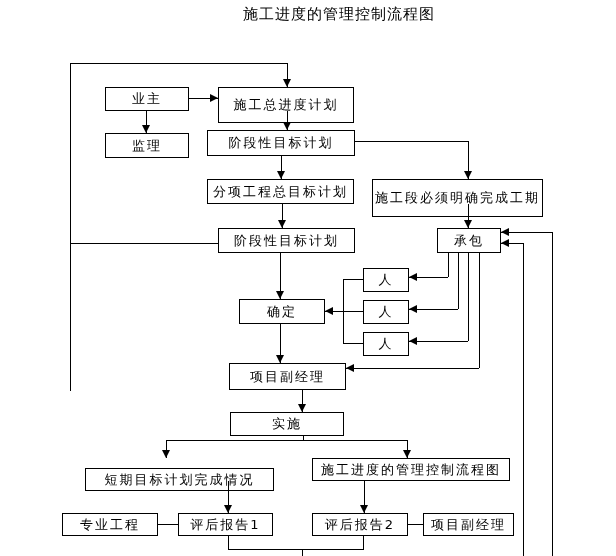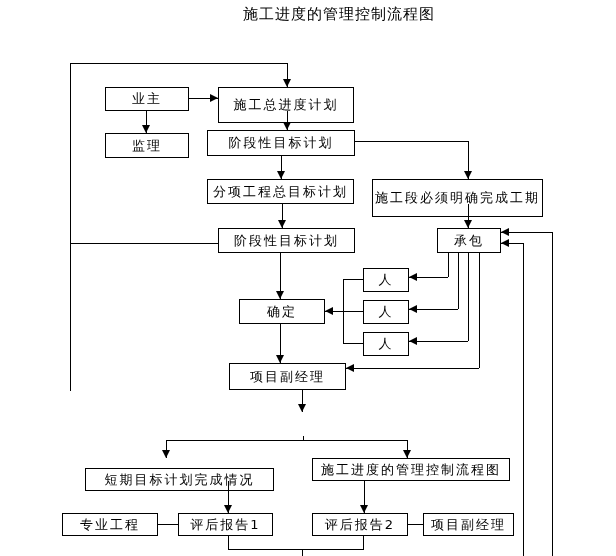--- a/index.html
+++ b/index.html
@@ -41,20 +41,21 @@
   <div class="node" style="left:207px;top:130px;width:148px;height:26px">阶段性目标计划</div>
   <div class="node" style="left:207px;top:179px;width:147px;height:25px">分项工程总目标计划</div>
   <div class="node" style="left:372px;top:179px;width:171px;height:38px">施工段必须明确完成工期</div>
   <div class="node" style="left:218px;top:228px;width:137px;height:25px">阶段性目标计划</div>
   <div class="node" style="left:437px;top:228px;width:64px;height:25px">承包</div>
   <div class="node" style="left:363px;top:268px;width:46px;height:24px">人</div>
   <div class="node" style="left:363px;top:300px;width:46px;height:24px">人</div>
   <div class="node" style="left:363px;top:332px;width:46px;height:24px">人</div>
   <div class="node" style="left:239px;top:299px;width:86px;height:25px">确定</div>
   <div class="node" style="left:229px;top:363px;width:117px;height:27px">项目副经理</div>
+  <div class="node" style="left:230px;top:412px;width:114px;height:24px">实施</div>
   <div class="node" style="left:85px;top:468px;width:189px;height:23px">短期目标计划完成情况</div>
   <div class="node" style="left:312px;top:458px;width:198px;height:23px">施工进度的管理控制流程图</div>
   <div class="node" style="left:62px;top:513px;width:96px;height:23px">专业工程</div>
   <div class="node" style="left:178px;top:513px;width:95px;height:23px">评后报告1</div>
   <div class="node" style="left:312px;top:513px;width:96px;height:23px">评后报告2</div>
   <div class="node" style="left:423px;top:513px;width:91px;height:23px">项目副经理</div>
 <div class="ln" style="left: 70px; top: 63px; width: 218px; height: 1px;"></div>
     <div class="ln" style="left: 70px; top: 63px; width: 1px; height: 181px;"></div>
     <div class="ln" style="left: 70px; top: 243px; width: 1px; height: 148px;"></div>
     <div class="ln" style="left: 70px; top: 243px; width: 149px; height: 1px;"></div>

